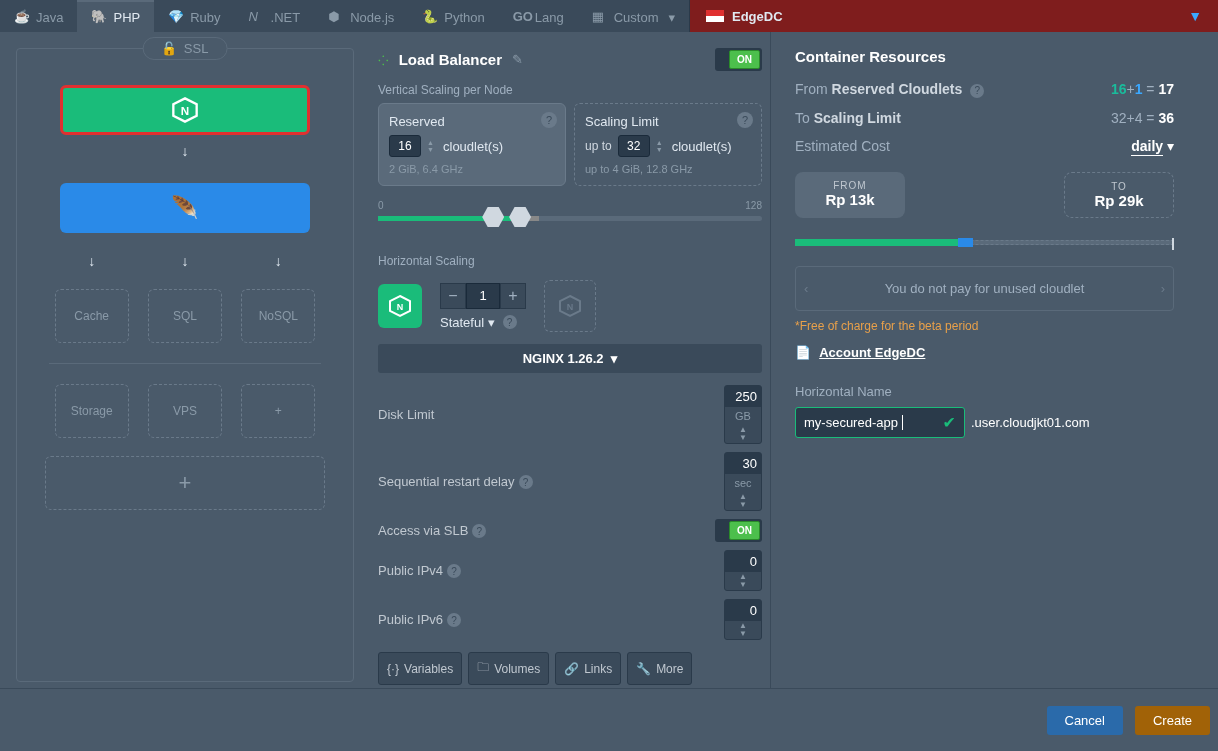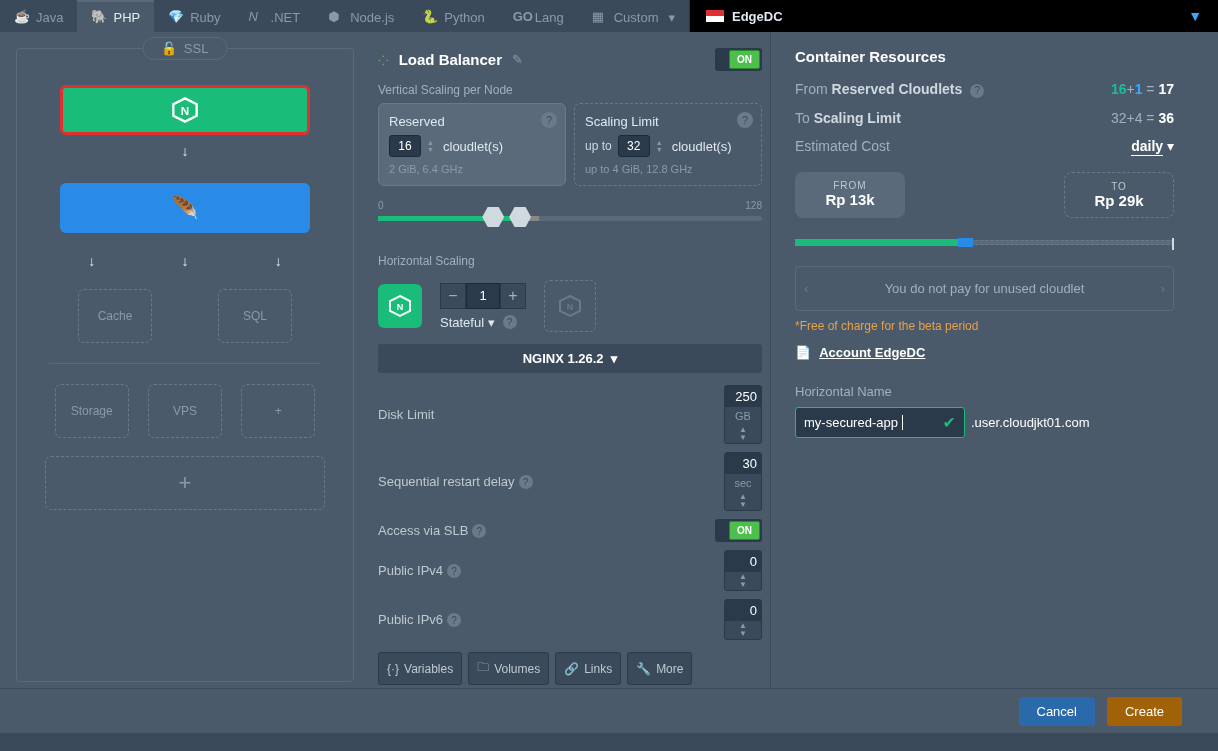--- a/index.html
+++ b/index.html
@@ -1,21 +1,21 @@
 <!DOCTYPE html>
 <html><head>
 <meta charset="utf-8">
 <style>
 * { box-sizing: border-box; margin: 0; padding: 0; }
 body { font-family: -apple-system, BlinkMacSystemFont, "Segoe UI", Arial, sans-serif; font-size: 13px; background: #3a4a5a; color: #d0d8e0; width: 1218px; height: 751px; overflow: hidden; }
 .tabs { display: flex; background: #3a4a5a; height: 32px; align-items: center; }
 .tab { display: flex; align-items: center; gap: 6px; padding: 0 14px; height: 100%; color: #8a9aa8; cursor: pointer; border-top: 2px solid transparent; }
 .tab.active { background: #4a5a6a; color: #e0e8f0; border-top: 2px solid #5a6a7a; }
 .tab-icon { width: 16px; height: 16px; display: inline-block; }
-.region { display: flex; align-items: center; gap: 8px; padding: 0 16px; color: #e0e8f0; font-weight: bold; background:#000000; border-left:1px solid #2a3a4a; height:100%; flex:1; position:relative;}
+.region { display: flex; align-items: center; gap: 8px; padding: 0 16px; color: #e0e8f0; font-weight: bold; background:#7f1d1d; border-left:1px solid #2a3a4a; height:100%; flex:1; position:relative;}
 .region-chev { position:absolute; right:16px; color:#3aa8ff; font-size:14px;}
 .close-x { position:absolute; right:16px; top:6px; color:#2a3a4a; font-size:18px; cursor:pointer; font-weight:bold;}
 .main { display: flex; height: 656px; background: #4a5a6a; }
 .col-left { width: 370px; padding: 16px; }
 .col-mid { width: 400px; padding: 16px 8px; }
 .col-right { width: 428px; padding: 16px 24px; border-left: 1px solid #3a4a5a; position:relative;}
 .topology { border: 1px solid #5a6a7a; border-radius: 4px; height: 634px; padding: 12px; position: relative; }
 .ssl-badge { position: absolute; top: -12px; left: 50%; transform: translateX(-50%); background: #4a5a6a; border: 1px solid #5a6a7a; border-radius: 12px; padding: 3px 18px; color: #8a9aa8; display:flex; align-items:center; gap:6px;}
 .node { width: 250px; height: 50px; margin: 24px auto 8px; border-radius: 6px; display: flex; align-items: center; justify-content: center; }
 .node.green { background: #1abc7a; border: 3px solid #e03030; }
@@ -87,21 +87,21 @@
 .info-arrow { position:absolute; top:50%; transform:translateY(-50%); color:#6a7a8a; cursor:pointer;}
 .note { color:#e8a04a; font-size:12px; margin-bottom:12px;}
 .link { color:#fff; text-decoration:underline; font-weight:bold;}
 .env-head { color:#a0b0c0; margin:24px 0 8px;}
 .env-wrap { display:flex; align-items:center; gap:6px;}
 .env-input { background:#2a3a4a; border:1px solid #1abc7a; border-radius:3px; padding:5px 8px; color:#fff; width:170px; display:flex; align-items:center; justify-content:space-between;}
 .env-input span.cursor { border-right:1px solid #fff; animation:blink 1s infinite;}
 @keyframes blink { 50% { border-color:transparent;}}
 .check { color:#1abc7a; font-size:16px;}
 .domain { color:#fff;}
-.footer { height:45px; display:flex; align-items:center; justify-content:flex-end; gap:12px; padding:0 36px; border-top:1px solid #3a4a5a; background:#4a5a6a;}
+.footer { height:63px; display:flex; align-items:center; justify-content:flex-end; gap:12px; padding:0 8px; border-top:1px solid #3a4a5a; background:#4a5a6a;}
 .fbtn { padding:7px 18px; border-radius:3px; font-size:13px; cursor:pointer;}
 .fbtn.cancel { background:#2a6aaa; color:#fff;}
 .fbtn.create { background:#a16207; color:#fff;}
 .help-q { display:inline-flex; width:14px; height:14px; border-radius:50%; background:#6a7a8a; color:#3a4a5a; font-size:10px; align-items:center; justify-content:center; margin-left:4px;}
 </style>
 </head>
 <body>
 
 <span class="close-x">✕</span>
 
@@ -165,20 +165,21 @@
         <span style="font-size:22px">🪶</span>
       </div>
       <div class="arrow-row">
         <span class="arrow">↓</span>
         <span class="arrow">↓</span>
         <span class="arrow">↓</span>
       </div>
       <div class="tri-row">
         <div class="mini-box">Cache</div>
         <div class="mini-box">SQL</div>
+        <div class="mini-box">NoSQL</div>
       </div>
       <div class="divider"></div>
       <div class="tri-row">
         <div class="mini-box">Storage</div>
         <div class="mini-box">VPS</div>
         <div class="mini-box">+</div>
       </div>
       <div class="add-box">+</div>
     </div>
   </div>

